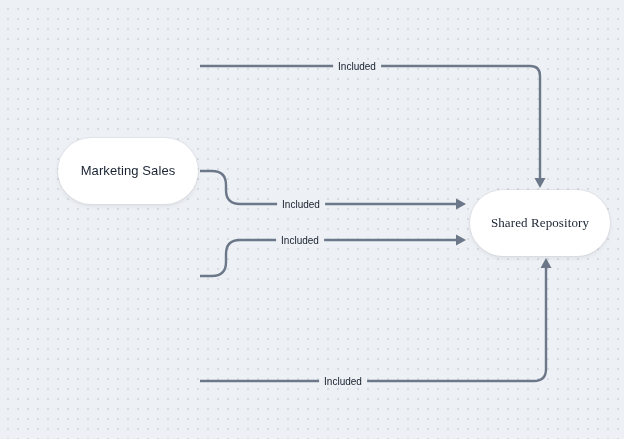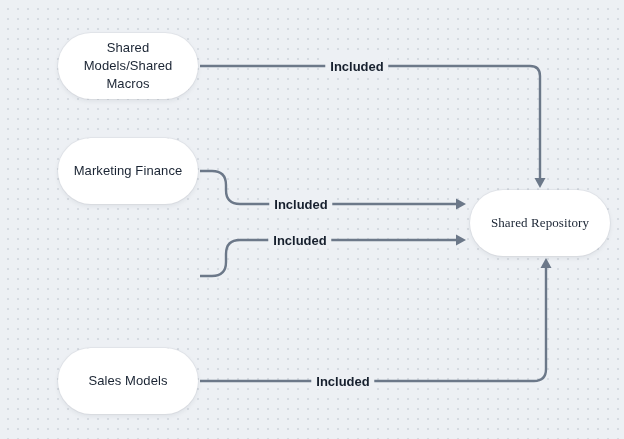--- a/index.html
+++ b/index.html
@@ -56,22 +56,22 @@
     line-height: 18px;
     letter-spacing: 0.1px;
     box-shadow: 0 0 0 1px rgba(27,38,53,0.04), 0 2px 5px rgba(27,38,53,0.08);
   }
   .edge-label {
     position: absolute;
     transform: translate(-50%, -50%);
     background: #edf0f4;
     padding: 1px 5px;
     color: #17202e;
-    font-size: 13px;
-    font-weight: 700;
+    font-size: 10px;
+    font-weight: 400;
     white-space: nowrap;
   }
 </style>
 </head>
 <body>
 
 <div class="canvas">
 
   <svg class="edges" viewBox="0 0 624 439" xmlns="http://www.w3.org/2000/svg">
 
@@ -81,32 +81,26 @@
     <path d="M 200 171 H 212 Q 226 171 226 185 V 190 Q 226 204 240 204 H 456"></path>
     <polygon points="466,204 456,198.5 456,209.5"></polygon>
 
     <path d="M 200 276 H 212 Q 226 276 226 262 V 254 Q 226 240 240 240 H 456"></path>
     <polygon points="466,240 456,234.5 456,245.5"></polygon>
 
     <path d="M 200 381 H 534 Q 546 381 546 369 V 268"></path>
     <polygon points="546,258 540.5,268 551.5,268"></polygon>
   </svg>
 
-  <div class="node" style="left:58px; top:33px;">
-    <span>Shared Models/Shared Macros</span>
-  </div>
 
   <div class="node" style="left:58px; top:138px;">
-    <span>Marketing Finance</span>
+    <span>Marketing Sales</span>
   </div>
 
 
-  <div class="node" style="left:58px; top:348px;">
-    <span>Sales Models</span>
-  </div>
 
   <div class="node" style="left:470px; top:190px;font-family:Liberation Serif, serif;">
     <span>Shared Repository</span>
   </div>
 
   <span class="edge-label" style="left:357px; top:66px;">Included</span>
 
   <span class="edge-label" style="left:301px; top:204px;">Included</span>
 
   <span class="edge-label" style="left:300px; top:240px;">Included</span>

